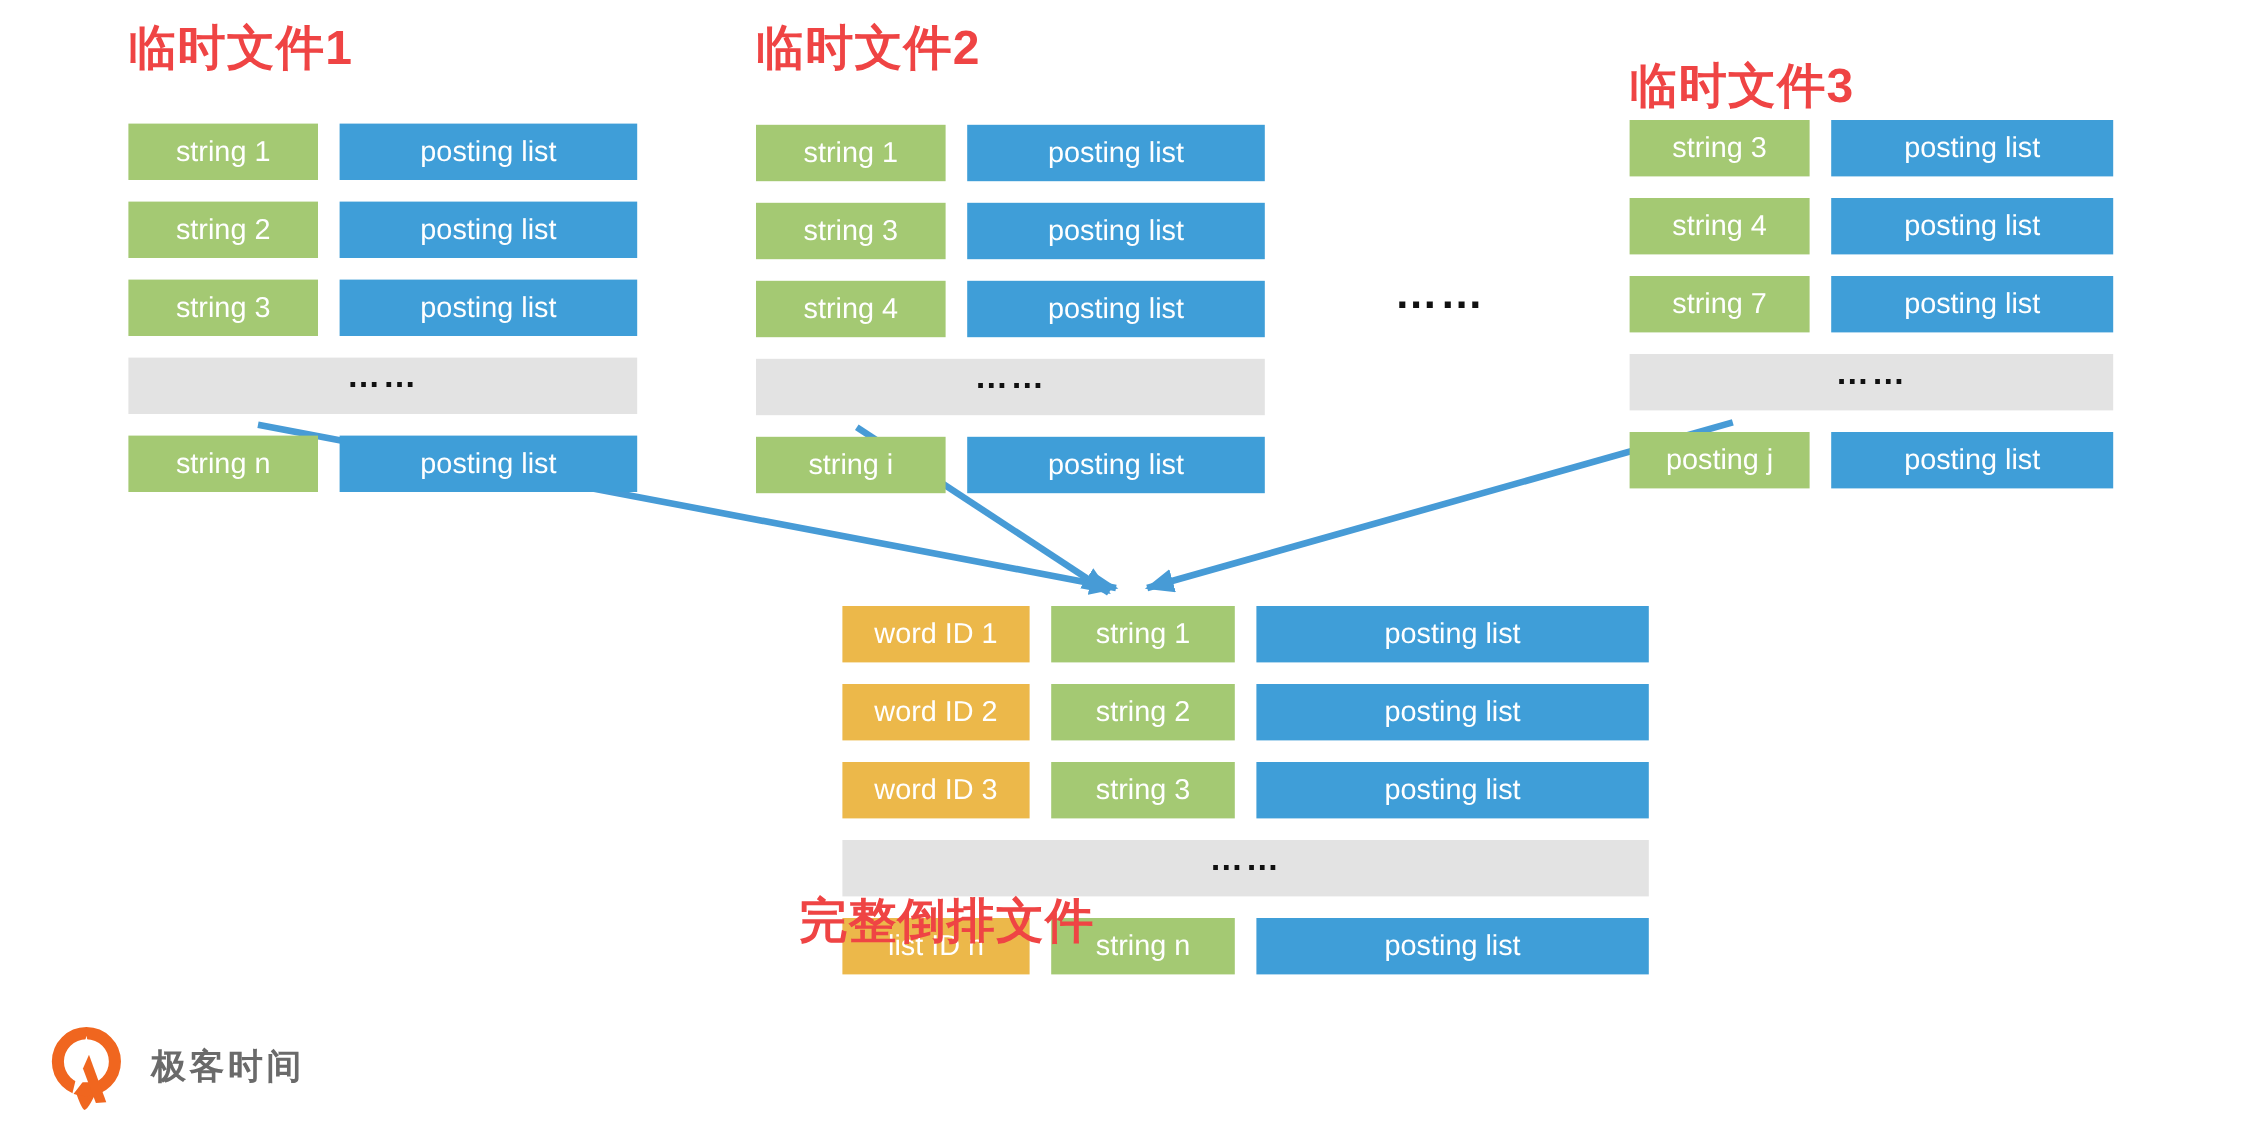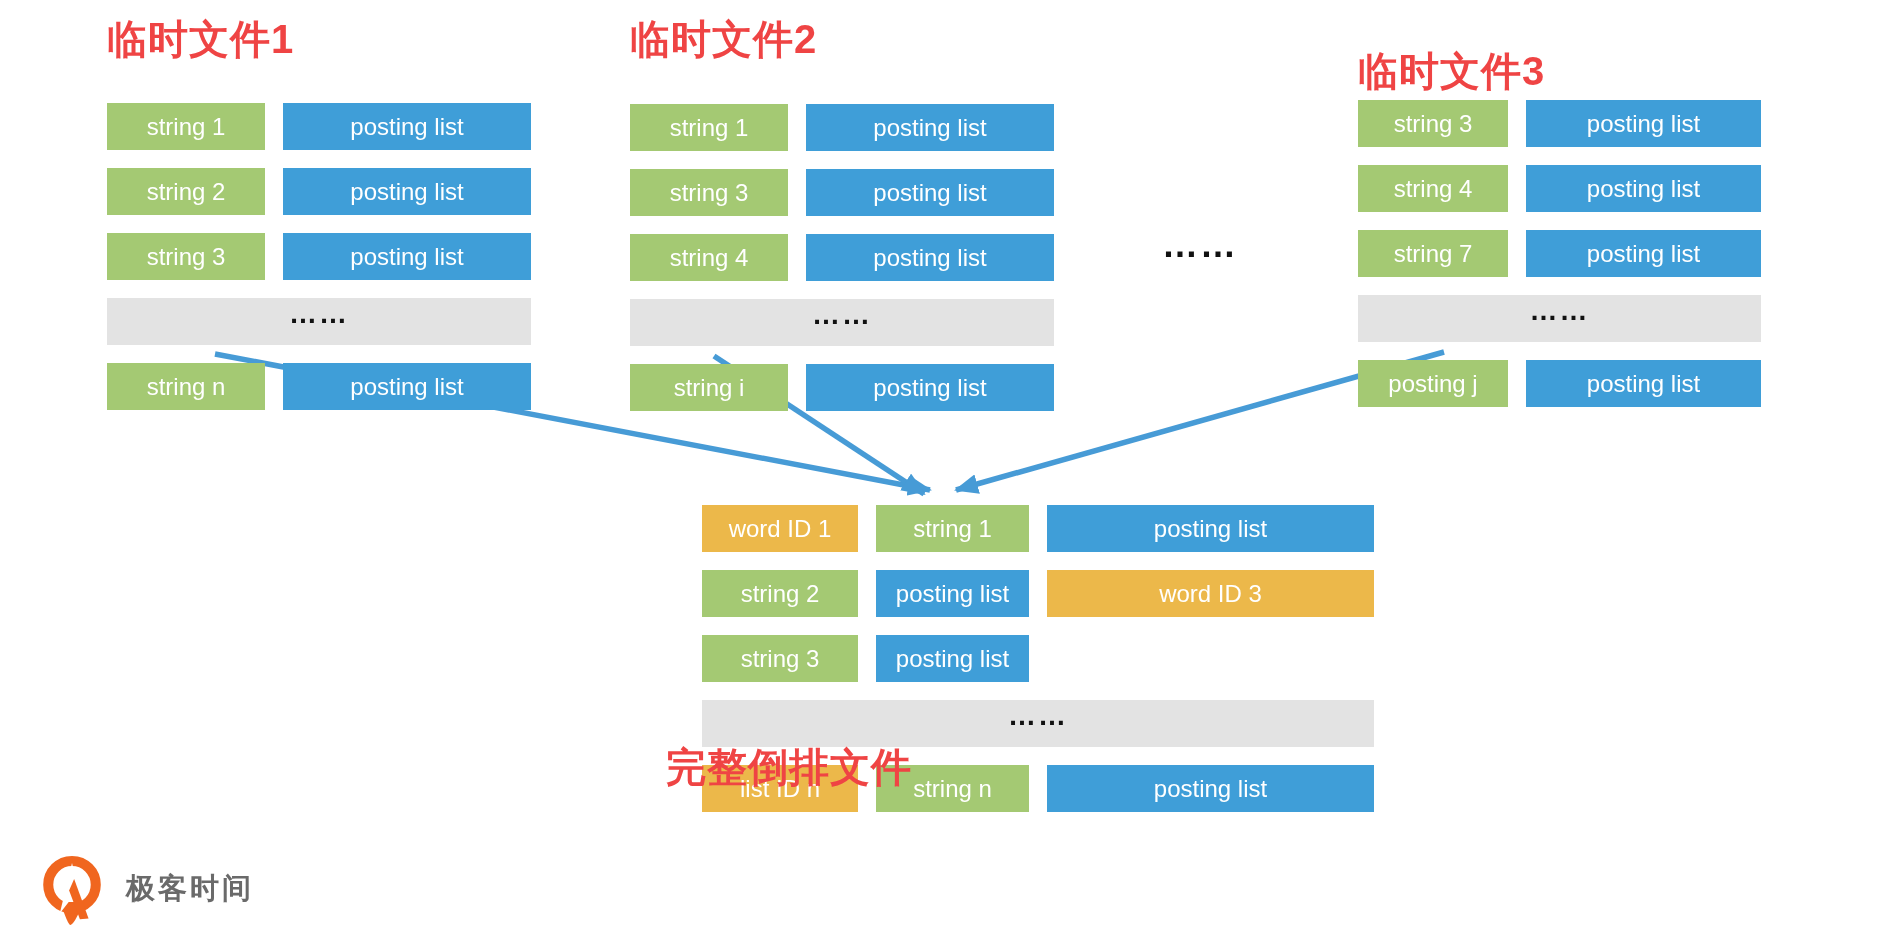--- a/index.html
+++ b/index.html
@@ -113,20 +113,21 @@
         <span>……</span>
       </div>
     <div class="cell k">posting j</div>
     <div class="cell p">posting list</div>
   </div>
 
   <div class="dtable cols-merged" style="left:702px;top:505px;">
     <div class="cell w">word ID 1</div>
     <div class="cell k">string 1</div>
     <div class="cell p">posting list</div>
+    <div class="cell w">word ID 2</div>
     <div class="cell k">string 2</div>
     <div class="cell p">posting list</div>
     <div class="cell w">word ID 3</div>
     <div class="cell k">string 3</div>
     <div class="cell p">posting list</div>
     <div class="ellrow">
         <span>……</span>
       </div>
     <div class="cell w">list ID n</div>
     <div class="cell k">string n</div>

